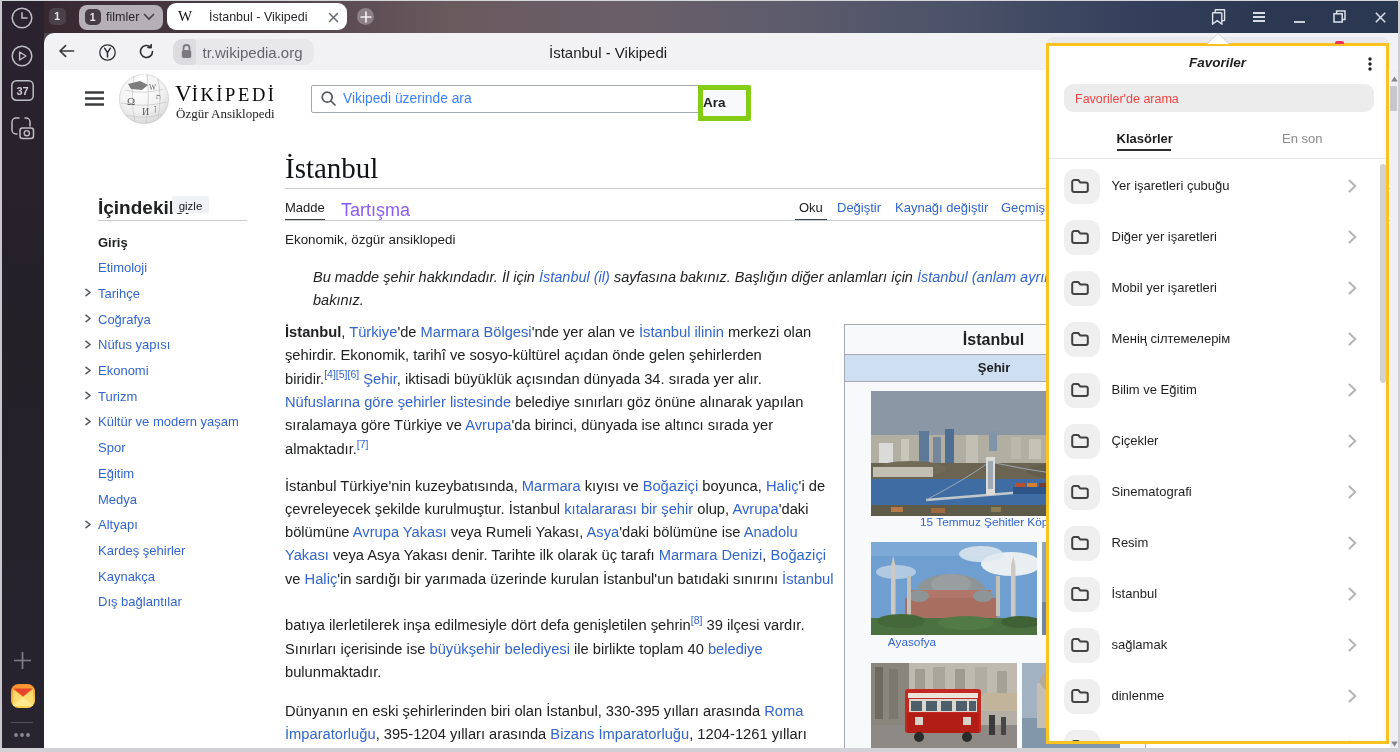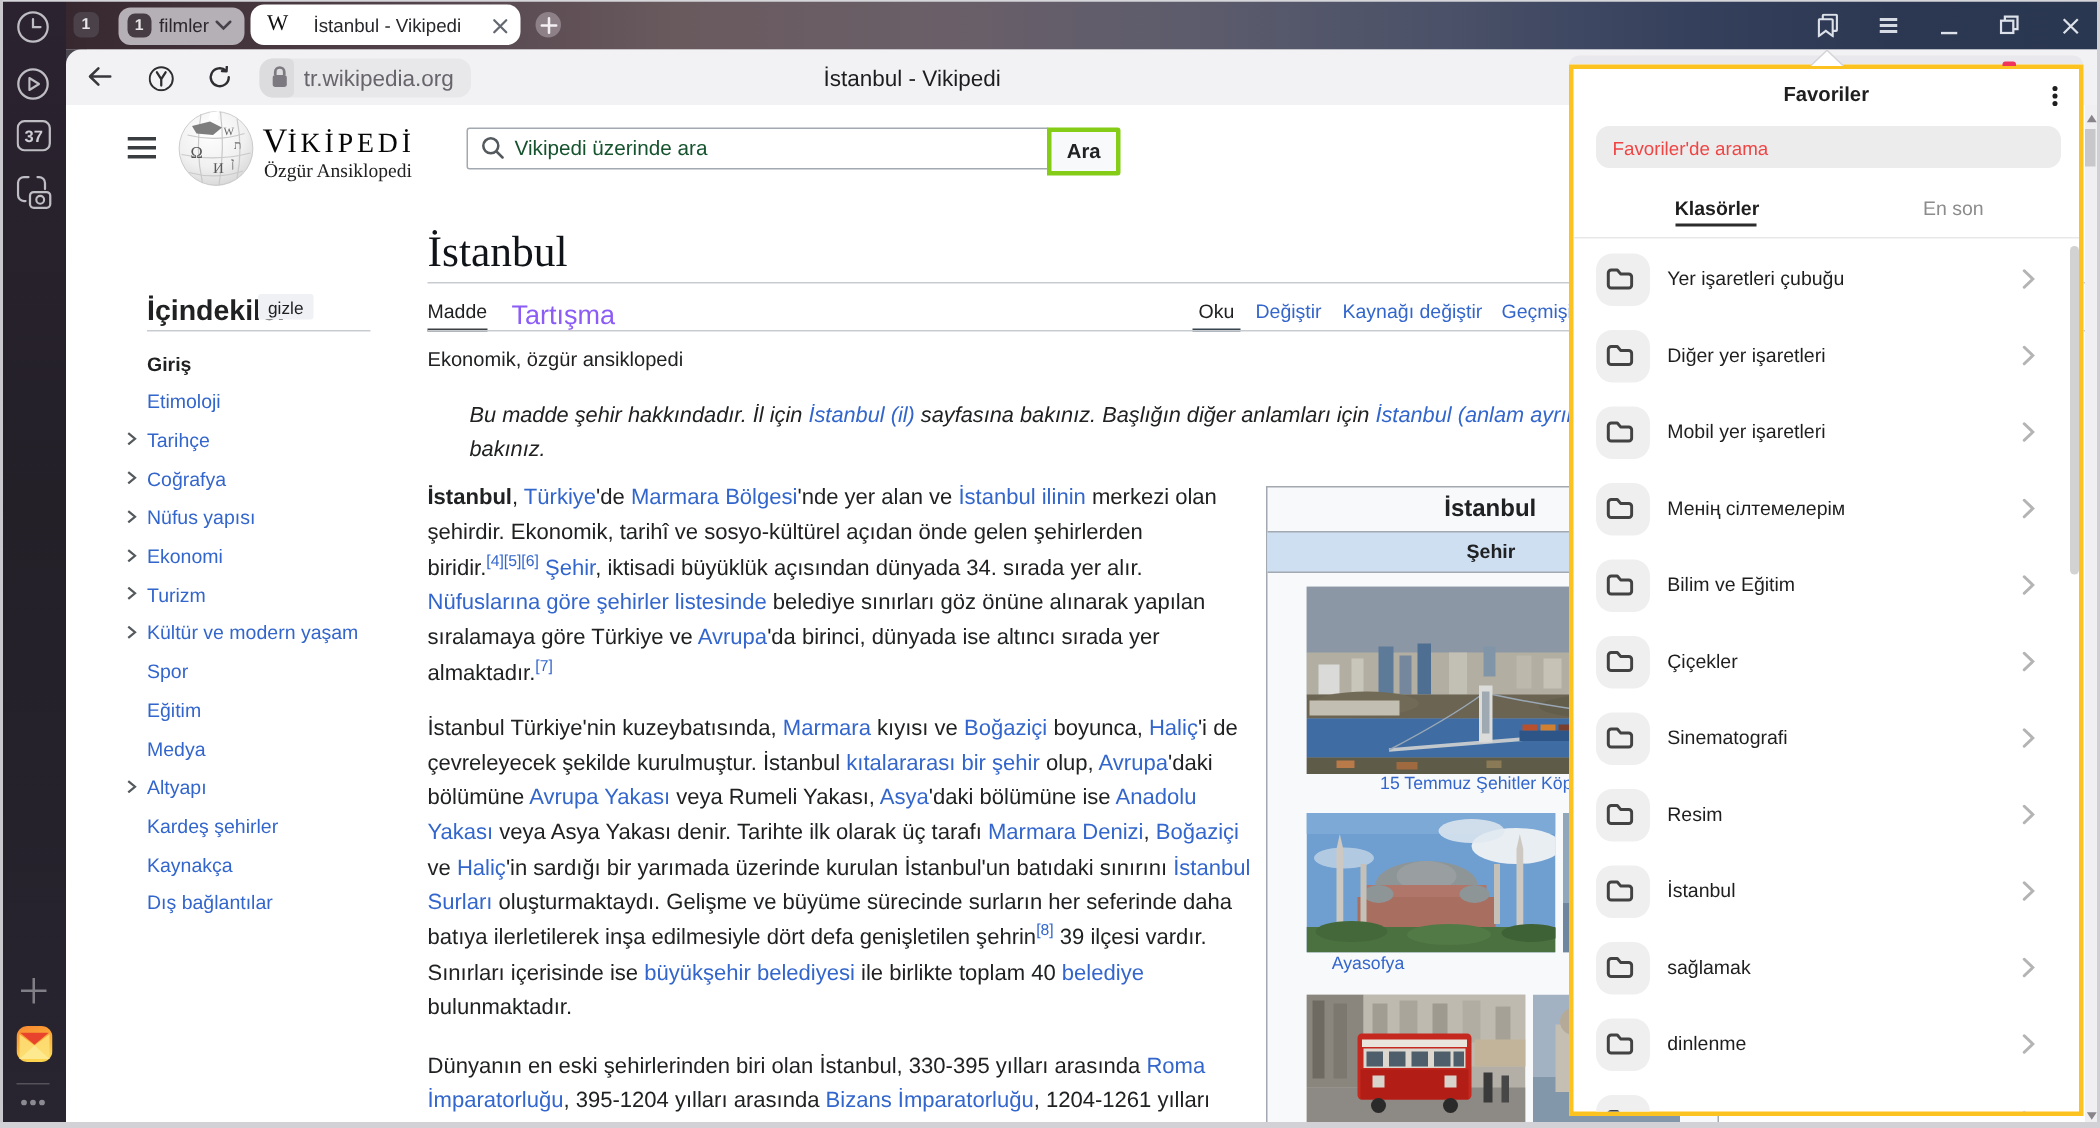--- a/index.html
+++ b/index.html
@@ -158,22 +158,22 @@
       <text x="36" y="38" font-size="9" fill="#606060" font-family="Liberation Serif">ן</text>
       <text x="38" y="26" font-size="8" fill="#707070" font-family="Liberation Serif">ת</text>
     </svg>
     <div class="abs nw" style="left:131px;top:11px;font-family:'Liberation Serif',serif;font-size:23px;color:#060606;"><span style="font-size:23px;">V</span><span style="font-size:18.5px;letter-spacing:2.6px;">İKİPEDİ</span></div>
     <div class="abs nw" style="left:132px;top:36px;font-family:'Liberation Serif',serif;font-size:13px;color:#202122;">Özgür Ansiklopedi</div>
     <div class="abs" style="left:266.5px;top:15px;width:387px;height:26px;border:1px solid #a2a9b1;border-radius:2px;background:#fff;"></div>
     <svg class="abs" style="left:277px;top:21px;" width="15" height="15" viewBox="0 0 15 15">
         <circle cx="6.2" cy="6.2" r="5" fill="none" stroke="#54595e" stroke-width="1.7"></circle>
         <path d="M10 10 L14 14" stroke="#54595e" stroke-width="1.7" stroke-linecap="round"></path>
       </svg>
-    <div class="abs nw" style="left:299px;top:21px;font-size:13.8px;color:#14532d;">Vikipedi üzerinde ara</div>
-    <div class="abs" style="left:654px;top:15px;width:43px;height:26px;border:3px solid #84cc16;border-radius:0 2px 2px 0;background:#f8f9fa;text-align:center;"><span style="font-size:13.5px;font-weight:bold;color:#202122;line-height:26px;">Ara</span></div>
+    <div class="abs nw" style="left:299px;top:21px;font-size:13.8px;color:#3b82f6;">Vikipedi üzerinde ara</div>
+    <div class="abs" style="left:654px;top:15px;width:43px;height:26px;border:5px solid #84cc16;border-radius:0 2px 2px 0;background:#f8f9fa;text-align:left;"><span style="font-size:13.5px;font-weight:bold;color:#202122;line-height:26px;">Ara</span></div>
     <div class="abs nw" style="left:241px;top:82px;font-family:'Liberation Serif',serif;font-size:29px;color:#101418;">İstanbul</div>
     <div class="abs" style="left:241px;top:117.5px;width:1113px;height:1px;background:#c8ccd1;"></div>
 
     <div class="abs nw" style="left:54px;top:126.5px;font-size:19px;font-weight:bold;color:#202122;">İçindekiler</div>
     <div class="abs" style="left:128px;top:125.5px;width:37px;height:17px;background:#eff1f4;border-radius:2px;text-align:center;"><span style="font-size:11.5px;color:#202122;line-height:17px;">gizle</span></div>
     <div class="abs" style="left:54px;top:150.2px;width:149px;height:1px;background:#c8ccd1;"></div>
 
     <div class="abs nw" style="left:241px;top:130px;font-size:13px;color:#202122;">Madde</div>
     <div class="abs" style="left:240.5px;top:148.5px;width:40px;height:2.5px;background:#3c4043;"></div>
     <div class="abs nw" style="left:297px;top:130px;font-size:18px;color:#8b5cf6;">Tartışma</div>
@@ -226,21 +226,20 @@
     <div class="abs nw bl" style="top:277.3px;">şehirdir. Ekonomik, tarihî ve sosyo-kültürel açıdan önde gelen şehirlerden</div>
     <div class="abs nw bl" style="top:300.6px;">biridir.<sup>[4][5][6]</sup> <a>Şehir</a>, iktisadi büyüklük açısından dünyada 34. sırada yer alır.</div>
     <div class="abs nw bl" style="top:323.9px;"><a>Nüfuslarına göre şehirler listesinde</a> belediye sınırları göz önüne alınarak yapılan</div>
     <div class="abs nw bl" style="top:347.2px;">sıralamaya göre Türkiye ve <a>Avrupa</a>'da birinci, dünyada ise altıncı sırada yer</div>
     <div class="abs nw bl" style="top:370.5px;">almaktadır.<sup>[7]</sup></div>
     <div class="abs nw bl" style="top:407.5px;">İstanbul Türkiye'nin kuzeybatısında, <a>Marmara</a> kıyısı ve <a>Boğaziçi</a> boyunca, <a>Haliç</a>'i de</div>
     <div class="abs nw bl" style="top:430.8px;">çevreleyecek şekilde kurulmuştur. İstanbul <a>kıtalararası bir şehir</a> olup, <a>Avrupa</a>'daki</div>
     <div class="abs nw bl" style="top:454.1px;">bölümüne <a>Avrupa Yakası</a> veya Rumeli Yakası, <a>Asya</a>'daki bölümüne ise <a>Anadolu</a></div>
     <div class="abs nw bl" style="top:477.4px;"><a>Yakası</a> veya Asya Yakası denir. Tarihte ilk olarak üç tarafı <a>Marmara Denizi</a>, <a>Boğaziçi</a></div>
     <div class="abs nw bl" style="top:500.7px;">ve <a>Haliç</a>'in sardığı bir yarımada üzerinde kurulan İstanbul'un batıdaki sınırını <a>İstanbul</a></div>
-    <div class="abs nw bl" style="top:524px;"><a>Surları</a> oluşturmaktaydı. Gelişme ve büyüme sürecinde surların her seferinde daha</div>
     <div class="abs nw bl" style="top:547.3px;">batıya ilerletilerek inşa edilmesiyle dört defa genişletilen şehrin<sup>[8]</sup> 39 ilçesi vardır.</div>
     <div class="abs nw bl" style="top:570.6px;">Sınırları içerisinde ise <a>büyükşehir belediyesi</a> ile birlikte toplam 40 <a>belediye</a></div>
     <div class="abs nw bl" style="top:593.9px;">bulunmaktadır.</div>
     <div class="abs nw bl" style="top:633px;">Dünyanın en eski şehirlerinden biri olan İstanbul, 330-395 yılları arasında <a>Roma</a></div>
     <div class="abs nw bl" style="top:656.3px;"><a>İmparatorluğu</a>, 395-1204 yılları arasında <a>Bizans İmparatorluğu</a>, 1204-1261 yılları</div>
     <div class="abs nw bl" style="top:676.8px;font-size:8px;color:#3366cc;">arasında</div>
 
     <div class="abs" style="left:799.5px;top:254px;width:300px;height:430px;border:1px solid #a2a9b1;background:#f8f9fa;"></div>
     <div class="abs" style="left:799.5px;top:254px;width:300px;text-align:center;font-size:16px;font-weight:bold;color:#202122;padding-top:7px;">İstanbul</div>
     <div class="abs" style="left:800.5px;top:283.5px;width:299px;height:26px;background:#cedff2;border-top:1px solid #a2a9b1;border-bottom:1px solid #a2a9b1;text-align:center;"><span style="font-size:13px;font-weight:bold;color:#202122;line-height:26px;">Şehir</span></div>
@@ -356,21 +355,21 @@
   <svg class="abs" style="left:1390.5px;top:75.5px;" width="7" height="7" viewBox="0 0 7 7">
       <path d="M3.5 0.5 L6.8 5.5 H0.2 Z" fill="#87858a"></path>
     </svg>
   <div class="abs" style="left:1390.2px;top:85.5px;width:7px;height:25px;background:#c8c7ca;"></div>
   <svg class="abs" style="left:1390.5px;top:739.5px;" width="7" height="7" viewBox="0 0 7 7">
       <path d="M3.5 6.5 L6.8 1.5 H0.2 Z" fill="#87858a"></path>
     </svg>
 
   <div class="abs" style="left:1046px;top:37px;width:343px;height:7px;background:#e9e8ec;border-radius:8px 8px 0 0;"></div>
   <div class="abs" id="panel">
-    <div class="abs" style="left:0;top:0;width:337px;text-align:center;font-size:13.5px;font-weight:bold;color:#1f1f1f;padding-top:9px;">Favoriler</div>
+    <div class="abs" style="left:0;top:0;width:337px;text-align:center;font-size:13.5px;font-weight:bold;color:#1f1f1f;padding-top:9px;font-style:italic;">Favoriler</div>
     <svg class="abs" style="left:318.5px;top:11px;" width="4" height="14" viewBox="0 0 4 14">
         <circle cx="2" cy="2" r="1.7" fill="#1f1f1f"></circle>
         <circle cx="2" cy="7" r="1.7" fill="#1f1f1f"></circle>
         <circle cx="2" cy="12" r="1.7" fill="#1f1f1f"></circle>
       </svg>
     <div class="abs" style="left:14.5px;top:38px;width:310.5px;height:28px;border-radius:9px;background:#ececec;"></div>
     <div class="abs nw" style="left:26px;top:46px;font-size:12.5px;color:#ef4444;">Favoriler'de arama</div>
     <div class="abs nw" style="left:67.5px;top:84.5px;width:54px;text-align:center;font-size:13px;font-weight:bold;color:#1d1d1d;">Klasörler</div>
     <div class="abs" style="left:67.5px;top:102.5px;width:54.5px;height:2.5px;background:#2c2c2c;"></div>
     <div class="abs nw" style="left:233px;top:84.5px;width:38px;text-align:center;font-size:13px;color:#8c8c8c;">En son</div>

